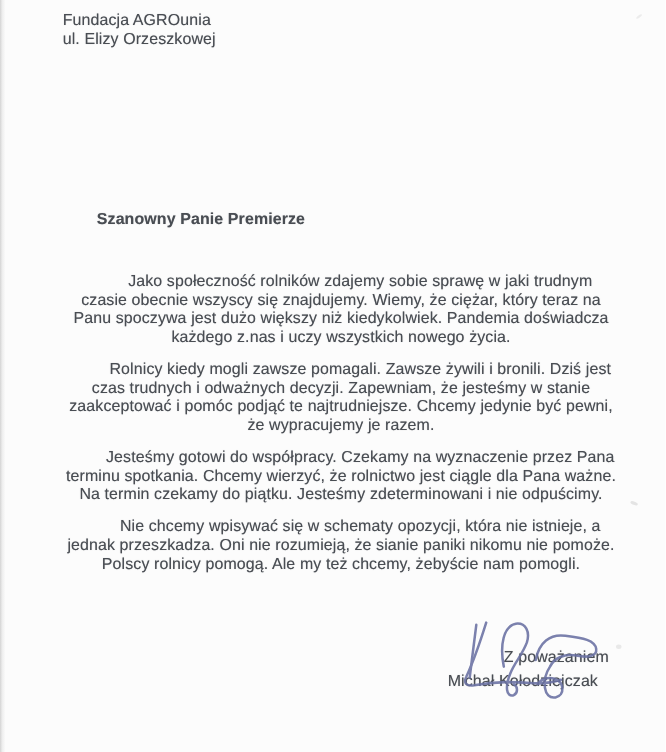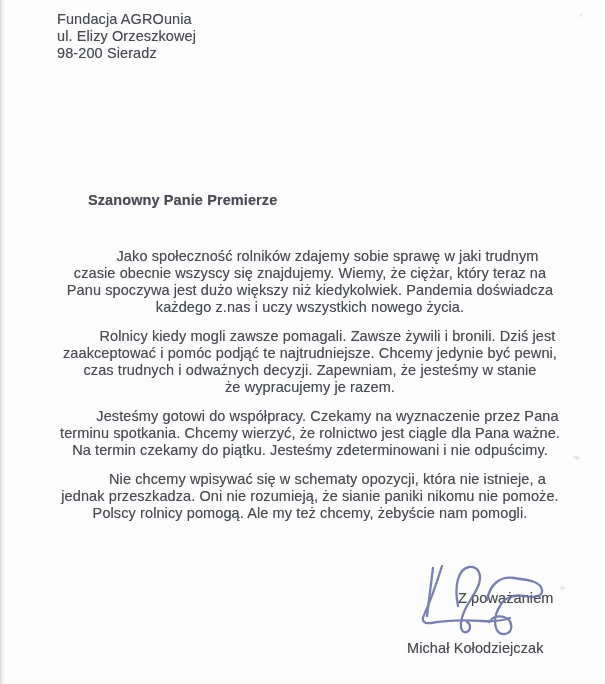--- a/index.html
+++ b/index.html
@@ -29,53 +29,52 @@
     white-space:nowrap;
   }
   .sender{position:absolute;left:57px;top:11px;}
   .recipient{position:absolute;right:56px;top:79px;text-align:right;}
   .recipient .line{margin-bottom:13px;}
   .salutation{position:absolute;left:88px;top:192px;font-weight:bold;}
   .letter-body{position:absolute;left:57px;top:248px;width:506px;}
   .para{margin:0 0 12px 0;text-align:center;}
   .para .line.first{padding-left:35px;}
   .valediction{position:absolute;left:458px;top:590px;}
-  .signer-name{position:absolute;left:407px;top:640px;}
+  .signer-name{position:absolute;left:407px;top:612px;}
   .sig-svg{position:absolute;left:400px;top:556px;filter:blur(.2px);}
 </style>
 </head>
 <body>
 
 <div class="page">
 
   <div class="scan-edge"></div>
   <div class="speck s1"></div>
   <div class="speck s2"></div>
   <div class="speck s3"></div>
 
   <div class="sender txt">
     <div class="line">Fundacja AGROunia</div>
     <div class="line">ul. Elizy Orzeszkowej</div>
-    <div class="line">98-200 Sieradz</div>
   </div>
 
 
   <div class="salutation txt">Szanowny Panie Premierze</div>
 
   <div class="letter-body txt">
     <div class="para">
       <div class="line first">Jako społeczność rolników zdajemy sobie sprawę w jaki trudnym</div>
       <div class="line">czasie obecnie wszyscy się znajdujemy. Wiemy, że ciężar, który teraz na</div>
       <div class="line">Panu spoczywa jest dużo większy niż kiedykolwiek. Pandemia doświadcza</div>
       <div class="line">każdego z.nas i uczy wszystkich nowego życia.</div>
     </div>
     <div class="para">
       <div class="line first">Rolnicy kiedy mogli zawsze pomagali. Zawsze żywili i bronili. Dziś jest</div>
+      <div class="line">czas trudnych i odważnych decyzji. Zapewniam, że jesteśmy w stanie</div>
       <div class="line">zaakceptować i pomóc podjąć te najtrudniejsze. Chcemy jedynie być pewni,</div>
-      <div class="line">czas trudnych i odważnych decyzji. Zapewniam, że jesteśmy w stanie</div>
       <div class="line">że wypracujemy je razem.</div>
     </div>
     <div class="para">
       <div class="line first">Jesteśmy gotowi do współpracy. Czekamy na wyznaczenie przez Pana</div>
       <div class="line">terminu spotkania. Chcemy wierzyć, że rolnictwo jest ciągle dla Pana ważne.</div>
       <div class="line">Na termin czekamy do piątku. Jesteśmy zdeterminowani i nie odpuścimy.</div>
     </div>
     <div class="para">
       <div class="line first">Nie chcemy wpisywać się w schematy opozycji, która nie istnieje, a</div>
       <div class="line">jednak przeszkadza. Oni nie rozumieją, że sianie paniki nikomu nie pomoże.</div>

